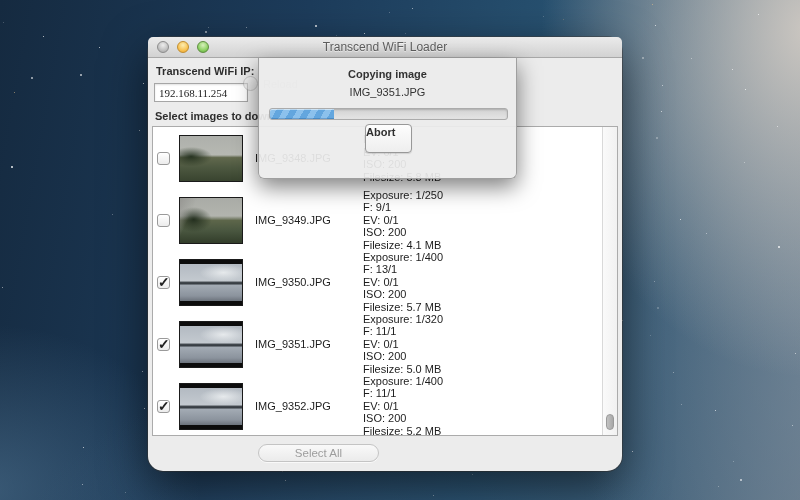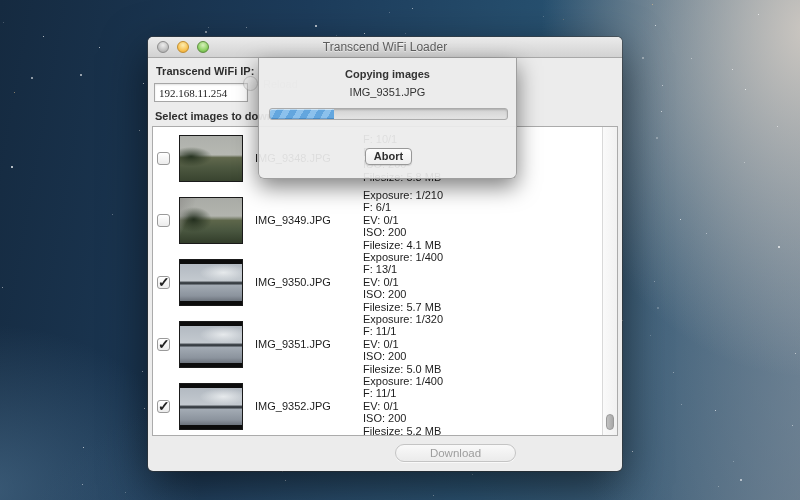--- a/index.html
+++ b/index.html
@@ -13,21 +13,21 @@
       radial-gradient(ellipse 330px 760px at 102% 72%, rgba(124,144,160,.55), rgba(124,144,160,0) 70%),
       radial-gradient(ellipse 300px 230px at -2% 98%, rgba(92,132,164,.5), rgba(92,132,164,0) 72%),
       radial-gradient(ellipse 500px 300px at 45% 115%, rgba(60,95,125,.45), rgba(60,95,125,0) 70%),
       linear-gradient(100deg, #152a40 0%, #1d3c5b 35%, #27506f 62%, #3c5d77 82%, #5d7184 100%);
   }
   .star { position:absolute; border-radius:50%; background:#fff; }
 
   
   #app-window {
     position:absolute; left:148px; top:37px; width:474px; height:434px;
-    background:#ececec; border-radius:5px;
+    background:#ececec; border-radius:15px;
     box-shadow:0 15px 45px rgba(0,0,0,.55), 0 0 0 1px rgba(70,70,70,.55);
   }
   #titlebar {
     position:absolute; left:0; top:0; right:0; height:21px;
     border-radius:5px 5px 0 0;
     background:linear-gradient(#ebebeb, #d2d2d2);
     border-bottom:1px solid #a8a8a8;
   }
   #window-title {
     position:absolute; left:0; right:0; top:3px; text-align:center;
@@ -122,25 +122,25 @@
     position:absolute; left:10px; top:50px; width:239px; height:12px;
     background:linear-gradient(#d2d2d2,#e4e4e4); border:1px solid #ababab; border-radius:3px;
     box-shadow:inset 0 1px 2px rgba(0,0,0,.18);
   }
   #progress-fill {
     height:100%; border-radius:2px 0 0 2px;
     background:repeating-linear-gradient(120deg, #8cc1ec 0 6px, #63a6de 6px 12px);
     box-shadow:inset 0 1px 0 rgba(255,255,255,.55), inset 0 -1px 0 rgba(0,60,120,.25);
   }
   #abort-btn {
-    position:absolute; left:106px; top:90px; width:47px; height:17px;
+    position:absolute; left:106px; top:66px; width:47px; height:29px;
     border-radius:4px; border:1px solid #989898;
     background:linear-gradient(#fdfdfd,#eeeeee);
     box-shadow:0 1px 1px rgba(0,0,0,.12);
-    font-size:11px; font-weight:bold; color:#2f2f2f; text-align:center; line-height:15px;
+    font-size:11px; font-weight:bold; color:#2f2f2f; line-height:15px;
   }
 </style>
 </head>
 <body>
 
 <div id="wallpaper">
     <div class="star" style="left: 414px; top: 455px; height: 1px; width: 1px; opacity: 0.74;"></div>
     <div class="star" style="left: 415px; top: 75px; height: 1px; width: 1px; opacity: 0.28;"></div>
     <div class="star" style="left: 795px; top: 353px; height: 1px; width: 1px; opacity: 0.72;"></div>
     <div class="star" style="left: 83px; top: 447px; height: 1px; width: 1px; opacity: 0.84;"></div>
@@ -303,22 +303,22 @@
             <div>ISO: 200</div>
             <div>Filesize: 5.8 MB</div>
           </div>
   </div>
 
   <div class="row">
     <div class="checkbox"></div>
     <div class="thumb green2"></div>
     <div class="filename">IMG_9349.JPG</div>
     <div class="exif">
-            <div>Exposure: 1/210</div>
-            <div>F: 6/1</div>
+            <div>Exposure: 1/250</div>
+            <div>F: 9/1</div>
             <div>EV: 0/1</div>
             <div>ISO: 200</div>
             <div>Filesize: 4.1 MB</div>
           </div>
   </div>
 
   <div class="row">
     <div class="checkbox checked"></div>
     <div class="thumb lake"></div>
     <div class="filename">IMG_9350.JPG</div>
@@ -355,24 +355,24 @@
             <div>ISO: 200</div>
             <div>Filesize: 5.2 MB</div>
           </div>
   </div>
 </div>
     <div id="scrollbar">
       <div id="scroll-thumb"></div>
     </div>
   </div>
 
-  <div class="pill-btn" id="download-btn">Download</div>
+  <div class="pill-btn" id="select-all-btn">Select All</div>
 
   <div id="sheet">
-    <div id="sheet-title">Copying images</div>
+    <div id="sheet-title">Copying image</div>
     <div id="sheet-file">IMG_9351.JPG</div>
     <div id="progress-track">
       <div id="progress-fill" style="width: 27%; background-color: rgb(99, 166, 222);"></div>
     </div>
     <div id="abort-btn">Abort</div>
   </div>
 
 </div>
 
 </body></html>

